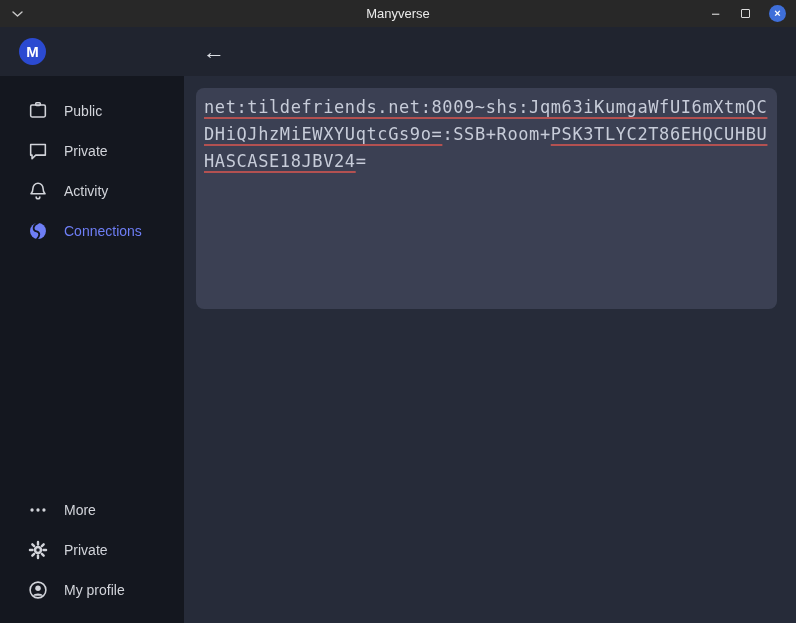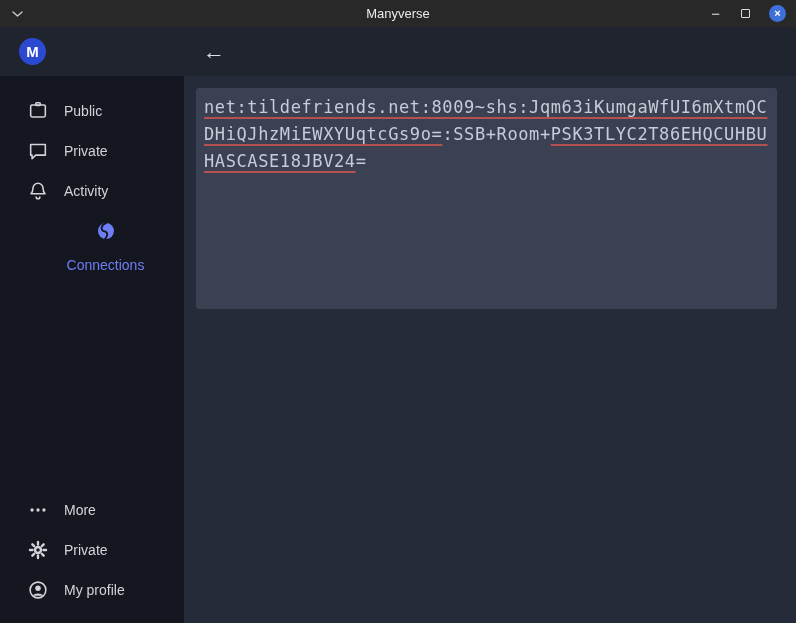--- a/index.html
+++ b/index.html
@@ -47,26 +47,26 @@
   .app-body { display:flex; height:547px; }
   .sidebar {
     width:184px; flex:0 0 184px; background:#14171f; display:flex; flex-direction:column;
     padding:15px 0 13px;
   }
   .nav-item {
     display:flex; align-items:center; gap:15px; padding:9px 0 9px 27px;
     color:#d2d4da; font-size:14px; cursor:pointer;
   }
   .nav-item svg { flex:0 0 auto; display:block; }
-  .nav-item.active { color:#6e7ef5;flex-direction:column; }
+  .nav-item.active { color:#6e7ef5; }
   .nav-spacer { flex:1; }
 
   .main { flex:1; background:#262b39; padding:12px 19px 0 12px; }
   .addr {
-    width:100%; height:221px; background:#3b4053; border-radius:3px;
+    width:100%; height:221px; background:#3b4053; border-radius:8px;
     padding:6px 8px; cursor:text;
     font-family:"DejaVu Sans Mono", monospace; font-size:17px; letter-spacing:0.6px;
     line-height:27px; color:#c7ccd9; word-break:break-all;
   }
   .addr .miss {
     text-decoration:underline; text-decoration-color:#b35151;
     text-decoration-thickness:2px; text-underline-offset:4px;
   }
 </style>
 </head>

